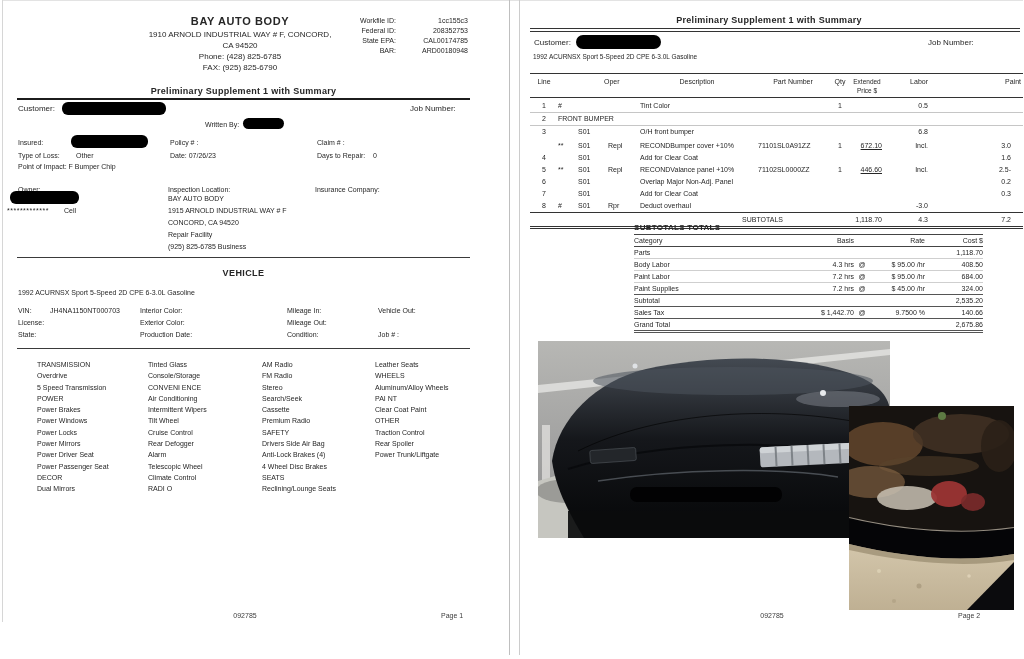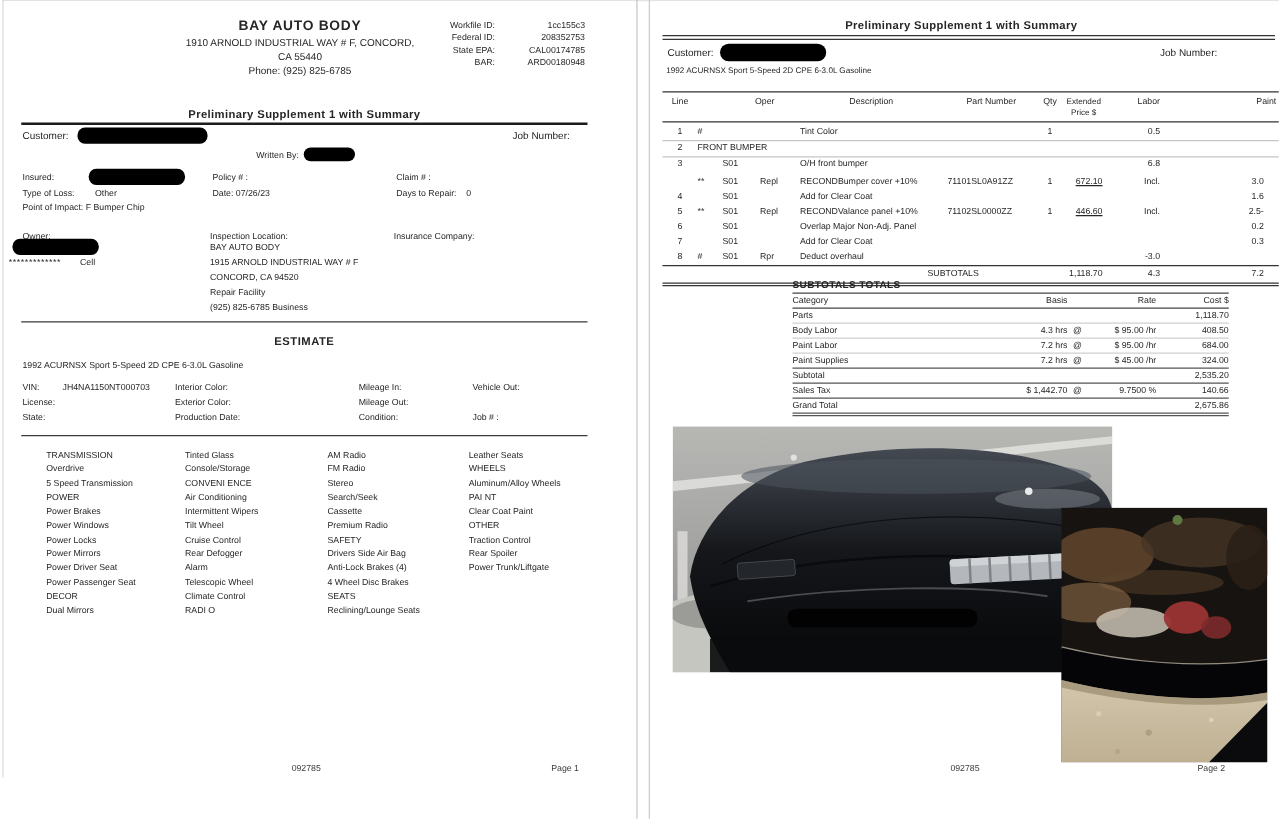--- a/index.html
+++ b/index.html
@@ -62,22 +62,23 @@
 <div class="rule-lt" style="left:2px;top:0;width:1021px;height:1px;background:#e3e3e3"></div>
 <div class="vline" style="left:2px;background:#d6d6d6;height:622px"></div>
 <div class="vline" style="left:509px;background:#bfbfbf"></div>
 <div class="vline" style="left:519px;background:#cccccc"></div>
 
 <div id="page1">
 
   <div class="abs ctr" style="left:97px;top:12px;width:280px">
     <div class="b" style="font-size:11px;line-height:16px;letter-spacing:.6px">BAY AUTO BODY</div>
     <div class="t8" style="line-height:11px">1910 ARNOLD INDUSTRIAL WAY # F, CONCORD,</div>
-    <div class="t8" style="line-height:11px">CA 55440</div>
-    <div class="t8" style="line-height:11px">Phone: (925) 825-6785</div>
+    <div class="t8" style="line-height:11px">CA 94520</div>
+    <div class="t8" style="line-height:11px">Phone: (428) 825-6785</div>
+    <div class="t8" style="line-height:11px">FAX: (925) 825-6790</div>
   </div>
 
   <div class="abs" style="left:327px;top:15px;width:138px">
 
       <div class="id-row">
         <span class="id-label">Workfile ID:</span>
         <span class="id-value">1cc155c3</span>
       </div>
 
       <div class="id-row">
@@ -133,21 +134,21 @@
       <div class="insp-line">1915 ARNOLD INDUSTRIAL WAY # F</div>
 
       <div class="insp-line">CONCORD, CA 94520</div>
 
       <div class="insp-line">Repair Facility</div>
 
       <div class="insp-line">(925) 825-6785 Business</div>
     </div>
 
   <div class="rule" style="left:14px;top:256px;width:453px;height:1px;background:#3a3a3a"></div>
-  <div class="abs ctr b" style="left:14px;top:267px;width:453px;font-size:9px;letter-spacing:.4px">ESTIMATE</div>
+  <div class="abs ctr b" style="left:14px;top:267px;width:453px;font-size:9px;letter-spacing:.4px">VEHICLE</div>
   <span class="abs t7" style="left:15px;top:287px">1992 ACURNSX Sport 5-Speed 2D CPE 6-3.0L Gasoline</span>
 
   <span class="abs t7" style="left:15px;top:305px">VIN:</span>
   <span class="abs t7" style="left:47px;top:305px">JH4NA1150NT000703</span>
   <span class="abs t7" style="left:137px;top:305px">Interior Color:</span>
   <span class="abs t7" style="left:284px;top:305px">Mileage In:</span>
   <span class="abs t7" style="left:375px;top:305px">Vehicle Out:</span>
   <span class="abs t7" style="left:15px;top:317px">License:</span>
   <span class="abs t7" style="left:137px;top:317px">Exterior Color:</span>
   <span class="abs t7" style="left:284px;top:317px">Mileage Out:</span>

